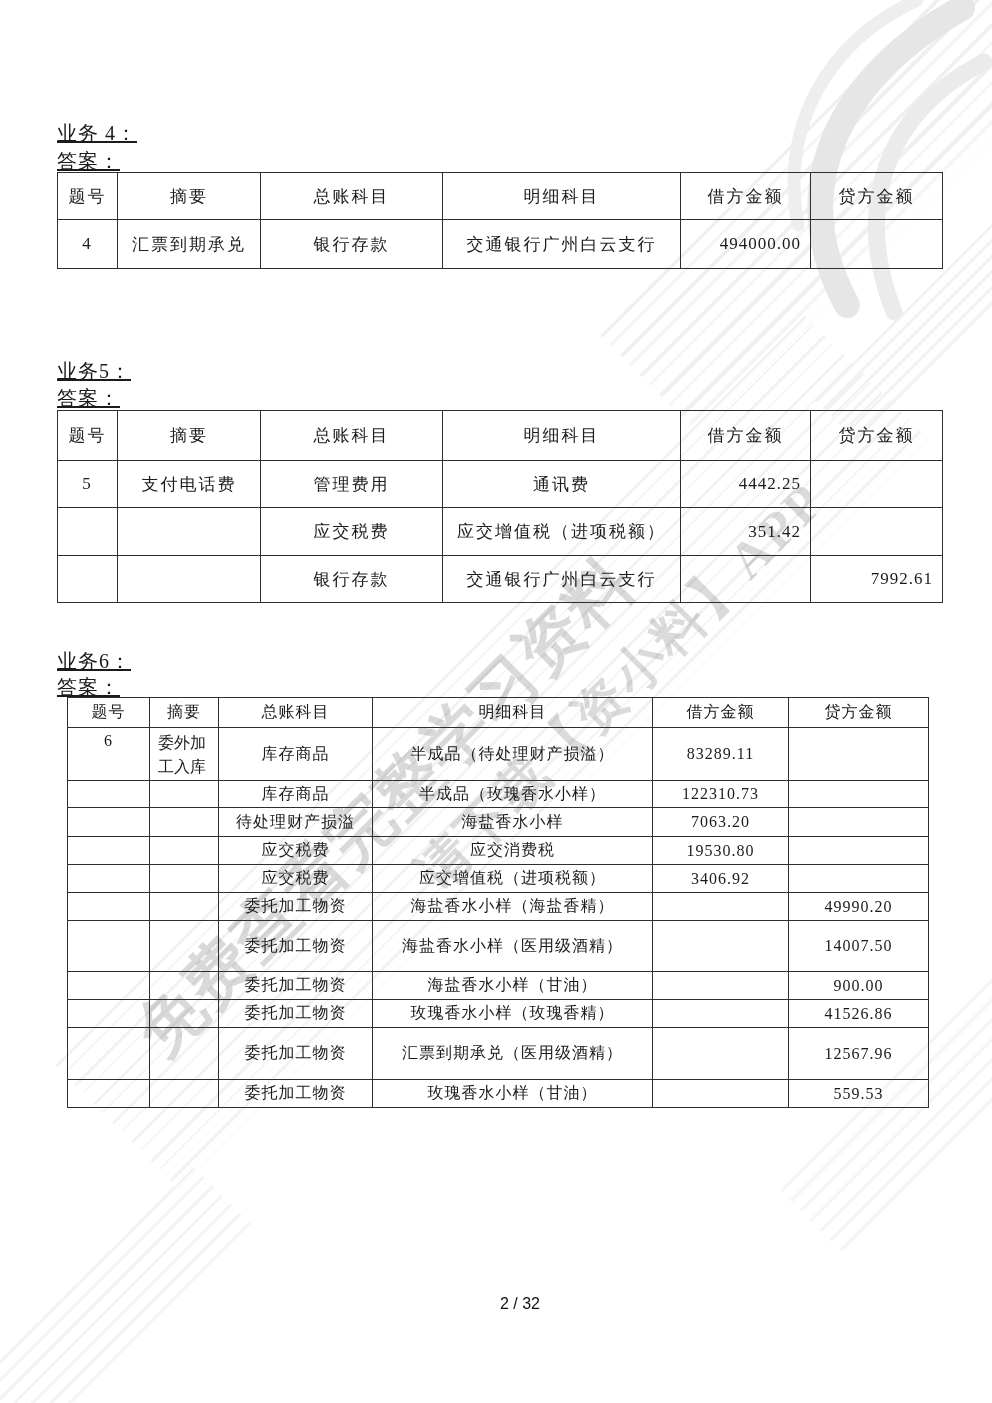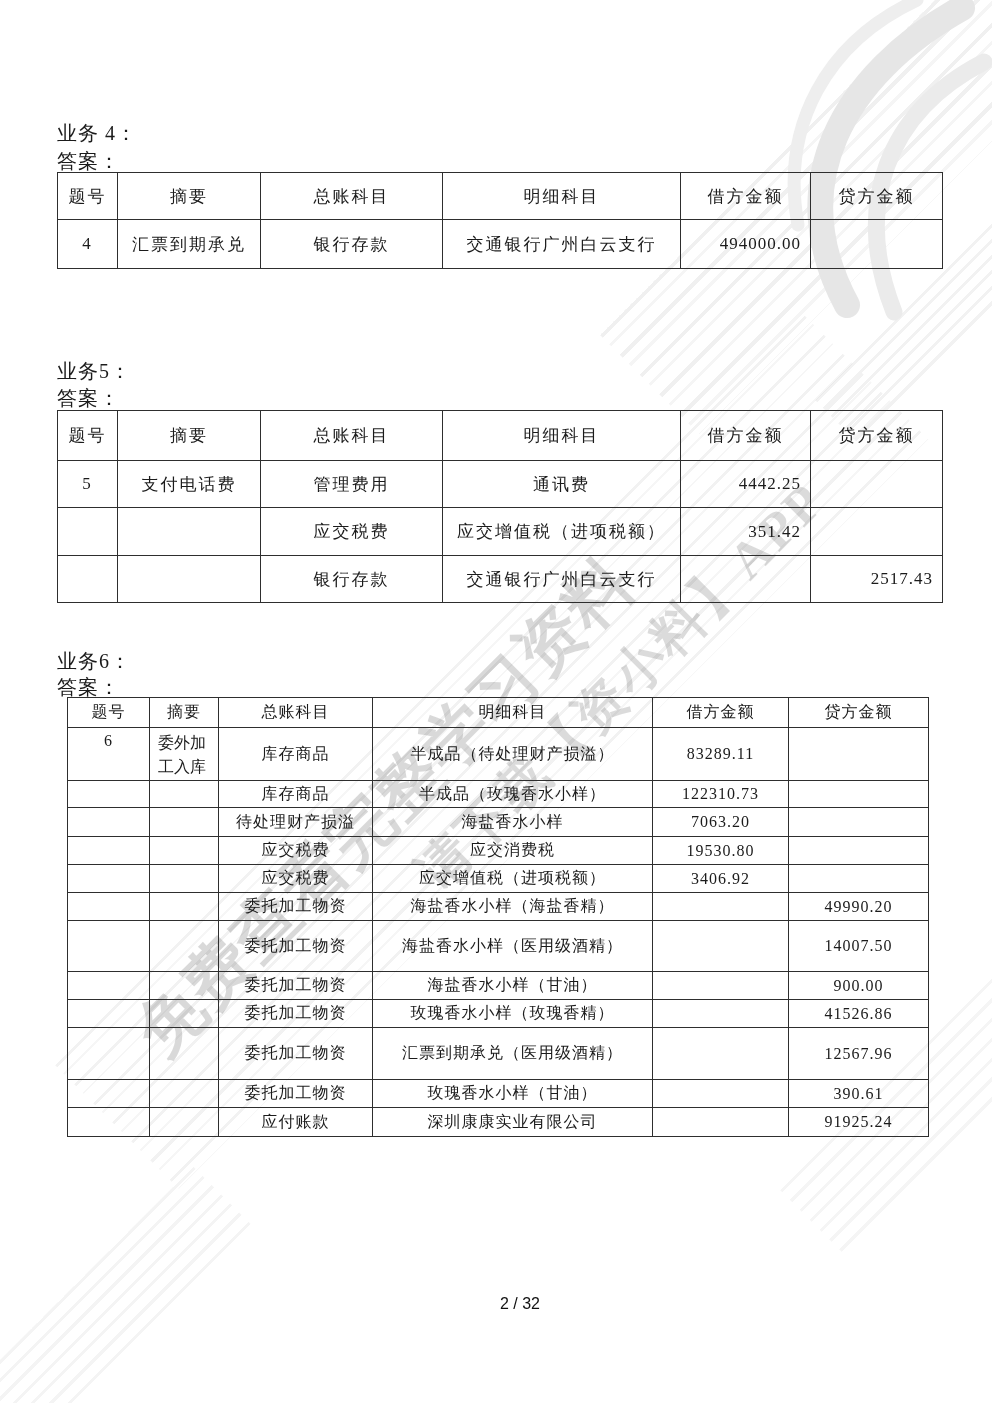--- a/index.html
+++ b/index.html
@@ -30,21 +30,21 @@
            rgba(0,0,0,0.04) 0 3px, transparent 3px 14px); }
   #st4 { left:-40px; top:1400px; width:330px; height:85px;
          background:repeating-linear-gradient(to bottom,
            rgba(0,0,0,0.045) 0 3px, transparent 3px 13px); }
   #st5 { left:815px; top:400px; width:280px; height:60px;
          background:repeating-linear-gradient(to bottom,
            rgba(0,0,0,0.05) 0 3px, transparent 3px 11px); }
   .swirl { position:absolute; right:0; top:0; }
   
   .content { position:absolute; inset:0; z-index:1; }
-  .heading { position:absolute; font-size:20px; line-height:23px; letter-spacing:1px; }
+  .heading { position:absolute; font-size:20px; line-height:23px; letter-spacing:1px;text-decoration:underline; }
   #h1a { left:57px; top:122px; }
   #h1b { left:57px; top:150px; }
   #h2a { left:57px; top:360px; }
   #h2b { left:57px; top:387px; }
   #h3a { left:57px; top:650px; }
   #h3b { left:57px; top:676px; }
   table.acct { position:absolute; border-collapse:collapse; table-layout:fixed; background:transparent; }
   .acct th, .acct td {
     border:1px solid #2e2e2e; font-weight:normal; text-align:center;
     vertical-align:middle; padding:0; overflow:hidden;
@@ -157,21 +157,21 @@
             <td class="c3">应交增值税（进项税额）</td>
             <td class="c4">351.42</td>
             <td class="c5"></td>
           </tr>
           <tr style="height: 47px;">
             <td class="c0"></td>
             <td class="c1"></td>
             <td class="c2">银行存款</td>
             <td class="c3">交通银行广州白云支行</td>
             <td class="c4"></td>
-            <td class="c5">2517.43</td>
+            <td class="c5">7992.61</td>
           </tr>
         </tbody>
       </table>
 
     <div class="heading" id="h3a">业务6：</div>
     <div class="heading" id="h3b">答案：</div>
     <table class="acct acct-b" id="t3">
       <colgroup>
         <col style="width:82px">
           <col style="width:69px">
@@ -270,28 +270,20 @@
             <td class="c3">汇票到期承兑（医用级酒精）</td>
             <td class="c4"></td>
             <td class="c5">12567.96</td>
           </tr>
           <tr style="height: 28px;">
             <td class="c0"></td>
             <td class="c1"></td>
             <td class="c2">委托加工物资</td>
             <td class="c3">玫瑰香水小样（甘油）</td>
             <td class="c4"></td>
-            <td class="c5">390.61</td>
-          </tr>
-          <tr style="height: 29px;">
-            <td class="c0"></td>
-            <td class="c1"></td>
-            <td class="c2">应付账款</td>
-            <td class="c3">深圳康康实业有限公司</td>
-            <td class="c4"></td>
-            <td class="c5">91925.24</td>
+            <td class="c5">559.53</td>
           </tr>
         </tbody>
       </table>
 
     <div class="footer">2 / 32</div>
   </div>
 </div>
 
 </body></html>

